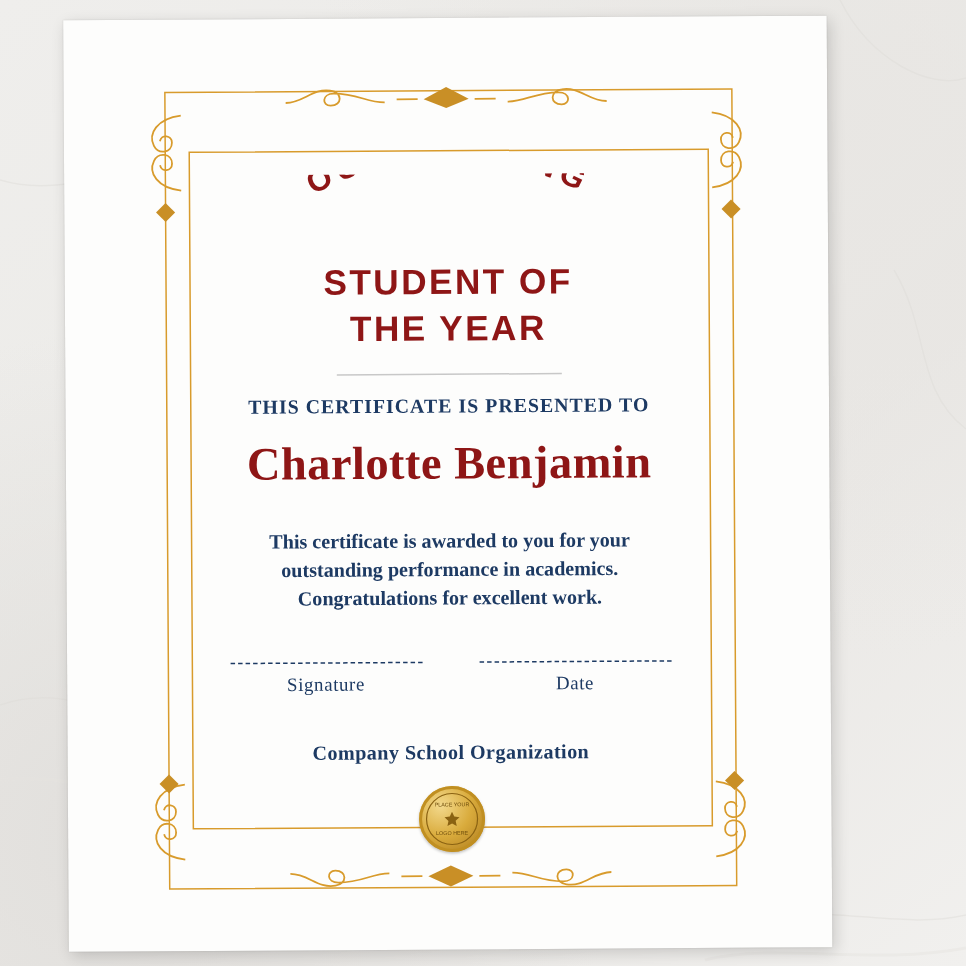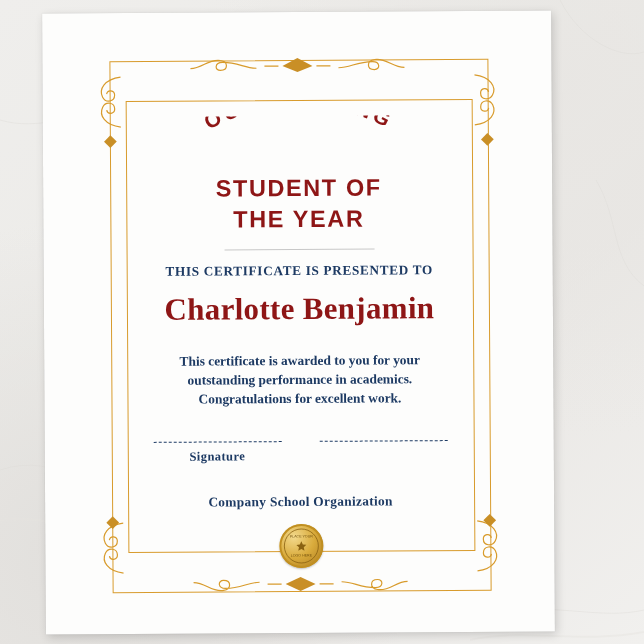--- a/index.html
+++ b/index.html
@@ -158,21 +158,21 @@
   }
   .sig-col { width: 128px; }
   .sig-line {
     border-bottom: 1.4px dashed #1d3a63;
     height: 1px;
     margin: 0 auto 7px auto;
     width: 128px;
   }
   .sig-label {
     font-family: "Liberation Serif", serif;
-    font-weight: bold;
+    font-weight: normal;
     color: #1d3a63;
     font-size: 12.6px;
     letter-spacing: .4px;
   }
 
   .org {
     font-family: "Liberation Serif", serif;
     font-weight: bold;
     color: #1d3a63;
     font-size: 13.4px;
@@ -308,20 +308,21 @@
         <div>Congratulations for excellent work.</div>
       </div>
 
       <div class="sig-row">
         <div class="sig-col">
           <div class="sig-line"></div>
           <div class="sig-label">Signature</div>
         </div>
         <div class="sig-col">
           <div class="sig-line"></div>
+          <div class="sig-label">Date</div>
         </div>
       </div>
 
       <div class="org">Company School Organization</div>
 
       <div class="seal-wrap">
         <div class="seal">
           <svg width="44" height="44" viewBox="0 0 44 44">
             <circle cx="22" cy="22" r="17" fill="none" stroke="#8a6212" stroke-width="0.8"></circle>
             <path d="M22 17.2l1.5 3.2 3.5.45-2.6 2.4.7 3.45L22 25.05l-3.1 1.67.7-3.45-2.6-2.4 3.5-.45z" fill="#8a6212"></path>

